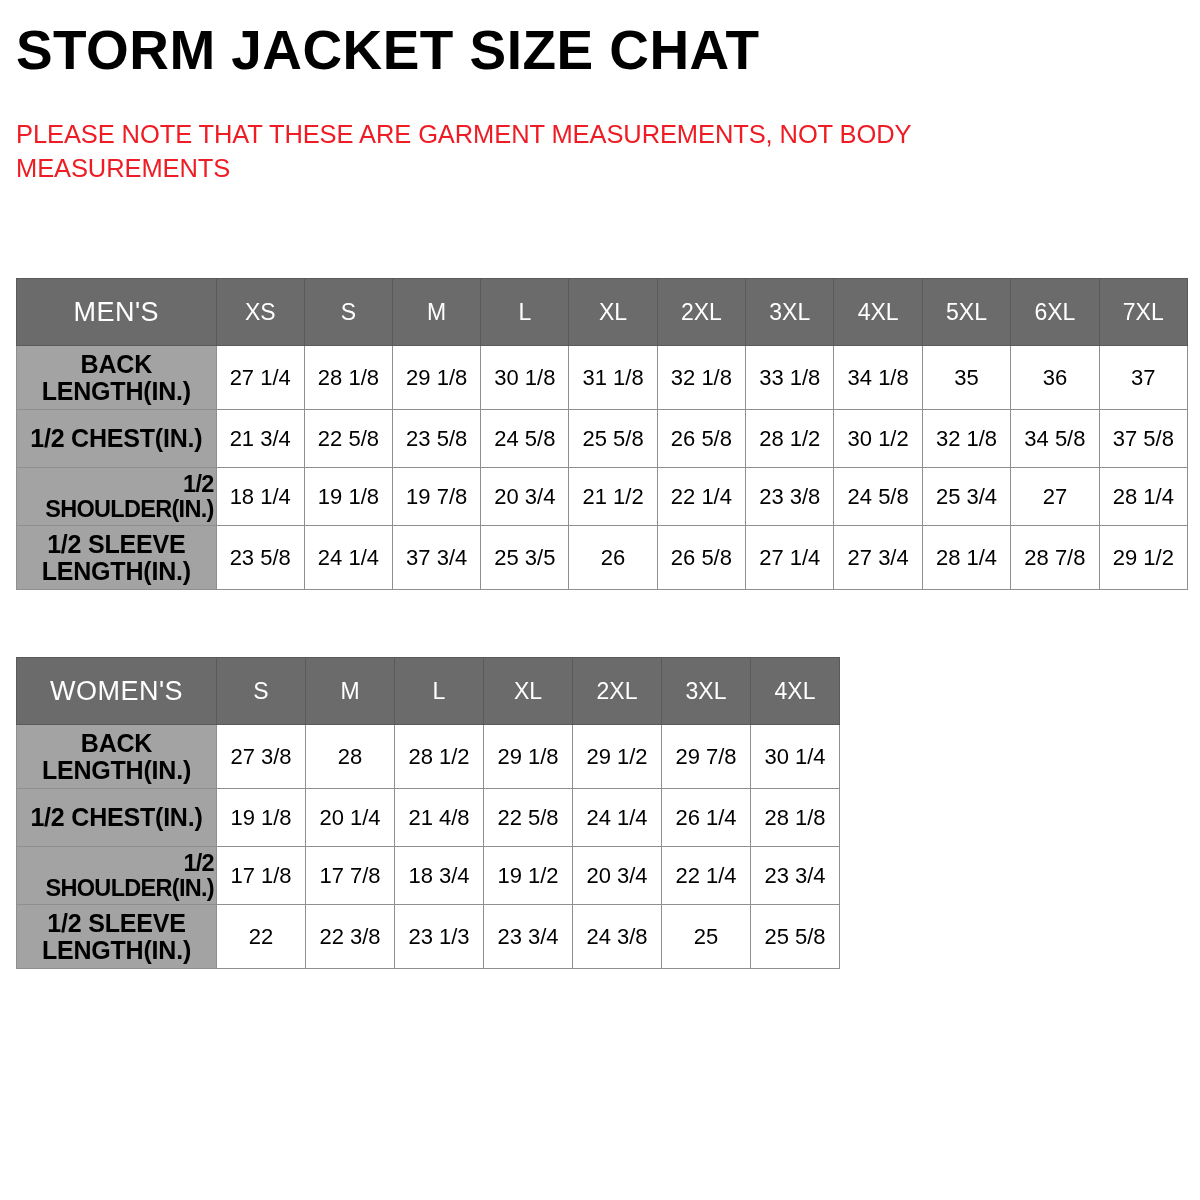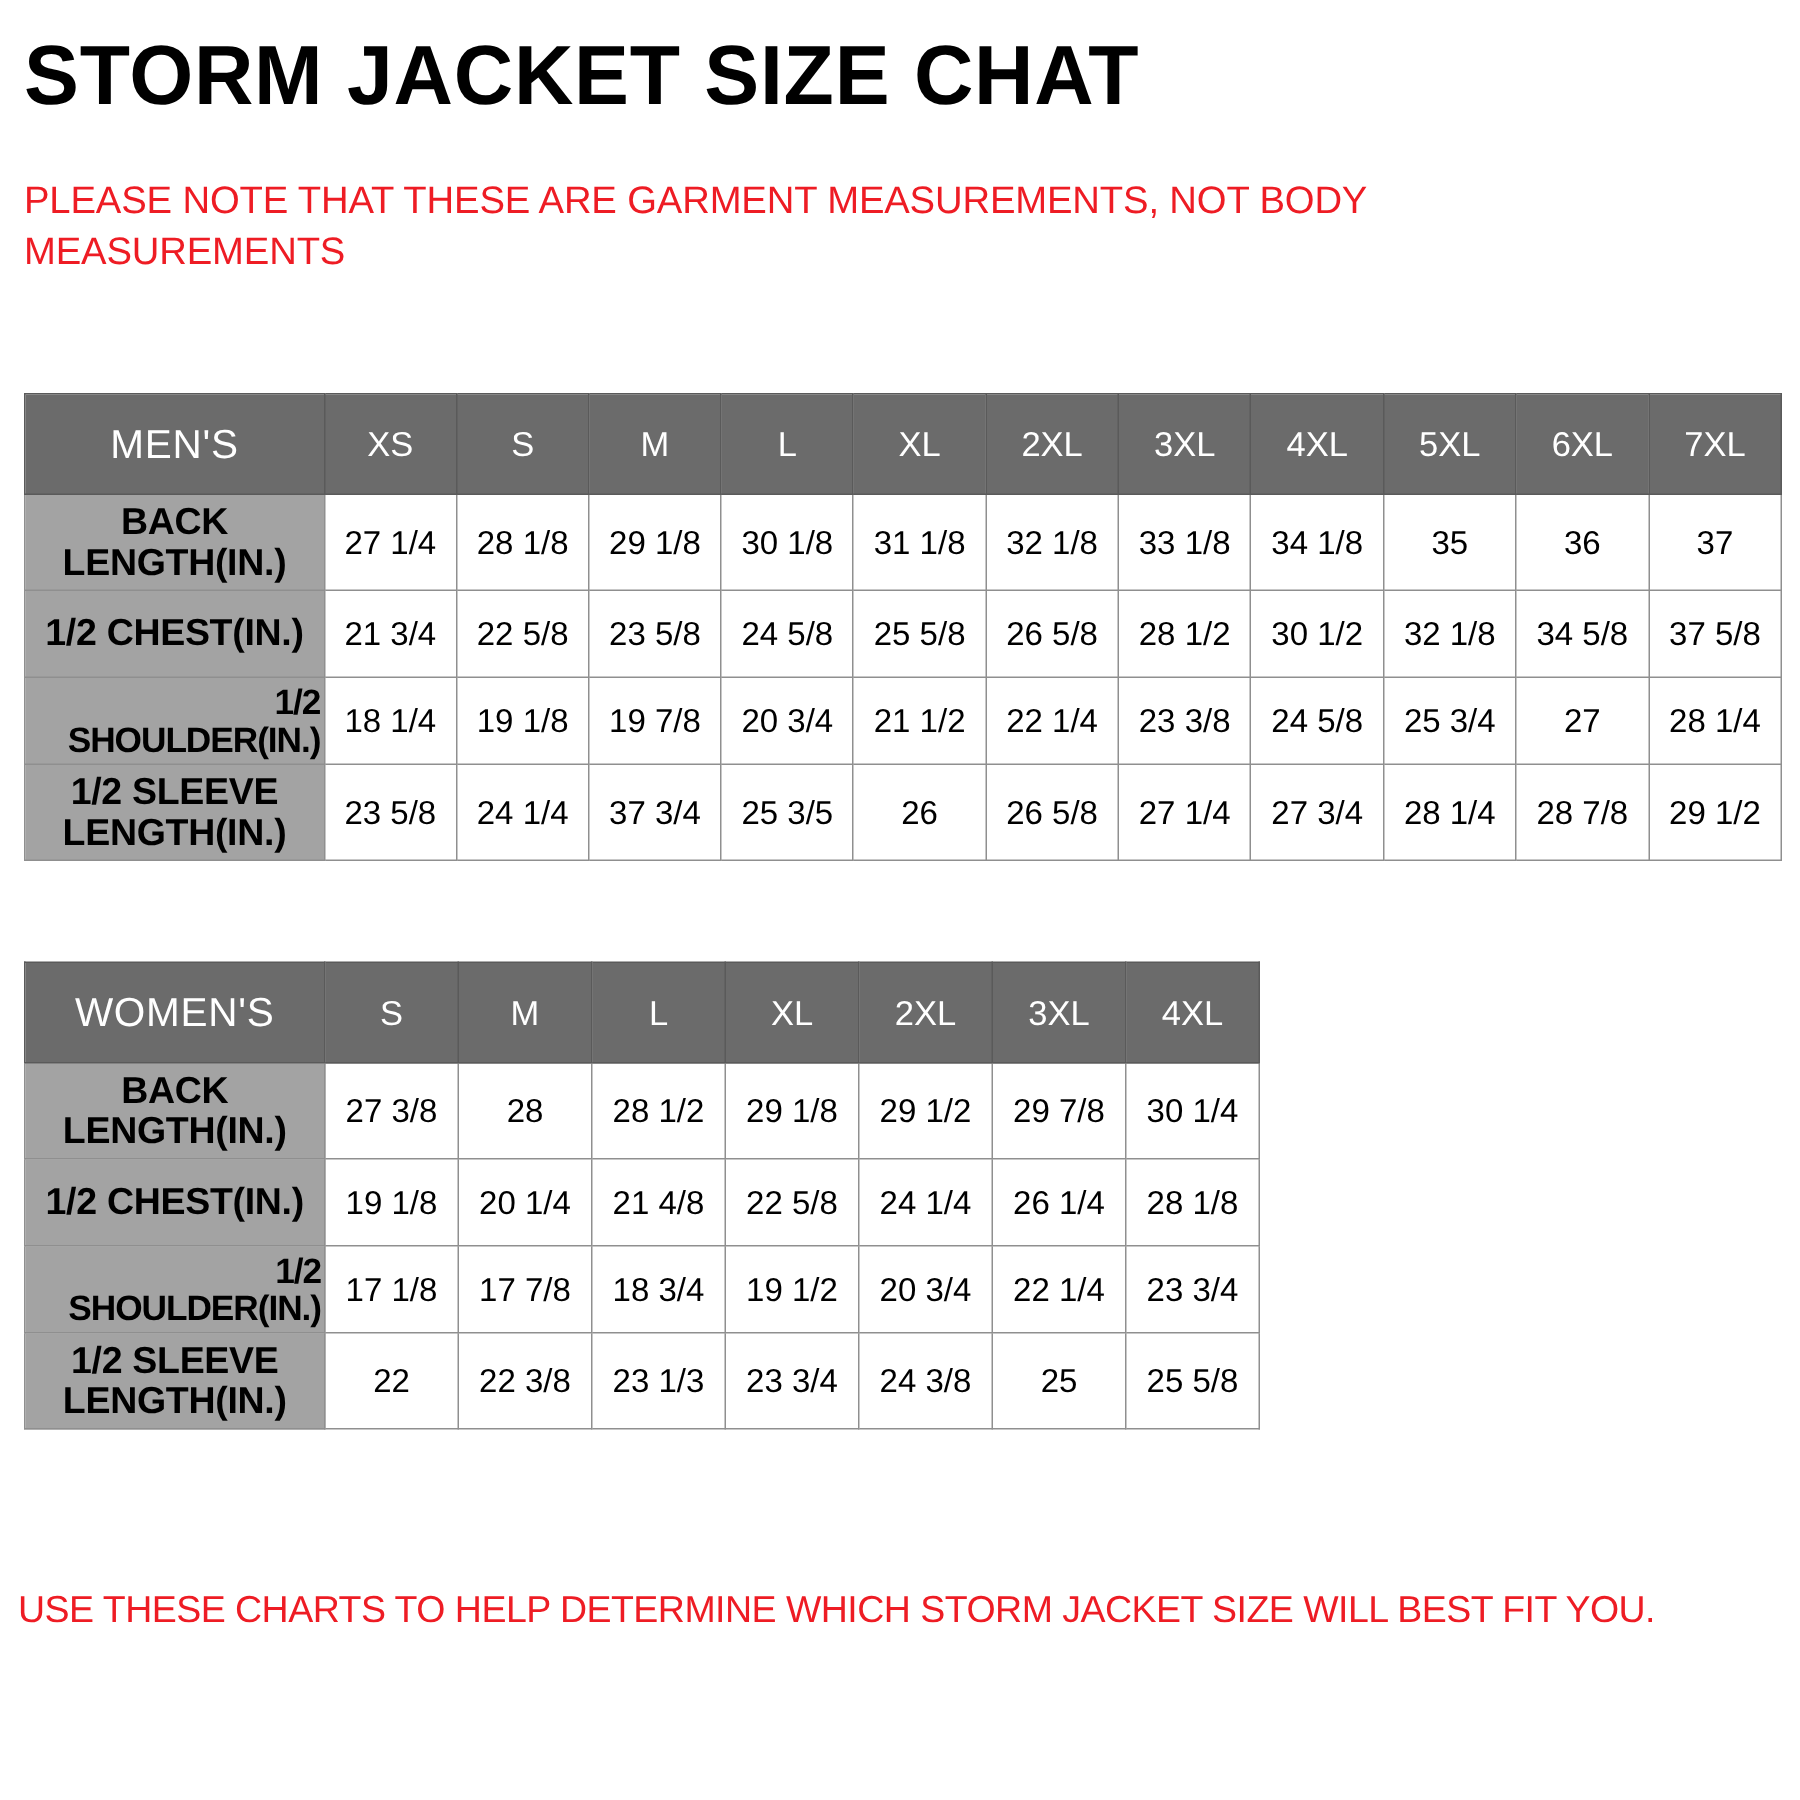--- a/index.html
+++ b/index.html
@@ -51,20 +51,21 @@
     color: #ee1c24;
     letter-spacing: -0.1px;
   }
 
   
   .size-table {
     position: absolute;
     border-collapse: collapse;
     table-layout: fixed;
     background: #ffffff;
+    margin-top: 16px;
   }
   .size-table.men {
     left: 16px;
     top: 262px;
   }
   .size-table.women {
     left: 16px;
     top: 641px;
   }
 
@@ -303,15 +304,14 @@
           <td class="val">22 3/8</td>
           <td class="val">23 1/3</td>
           <td class="val">23 3/4</td>
           <td class="val">24 3/8</td>
           <td class="val">25</td>
           <td class="val">25 5/8</td>
         </tr>
       </tbody>
   </table>
 
-  <div class="note-bottom">USE THESE CHARTS TO HELP DETERMINE WHICH STORM JACKET  SIZE WILL BEST FIT YOU.</div>
 
 </div>
 
 </body></html>

